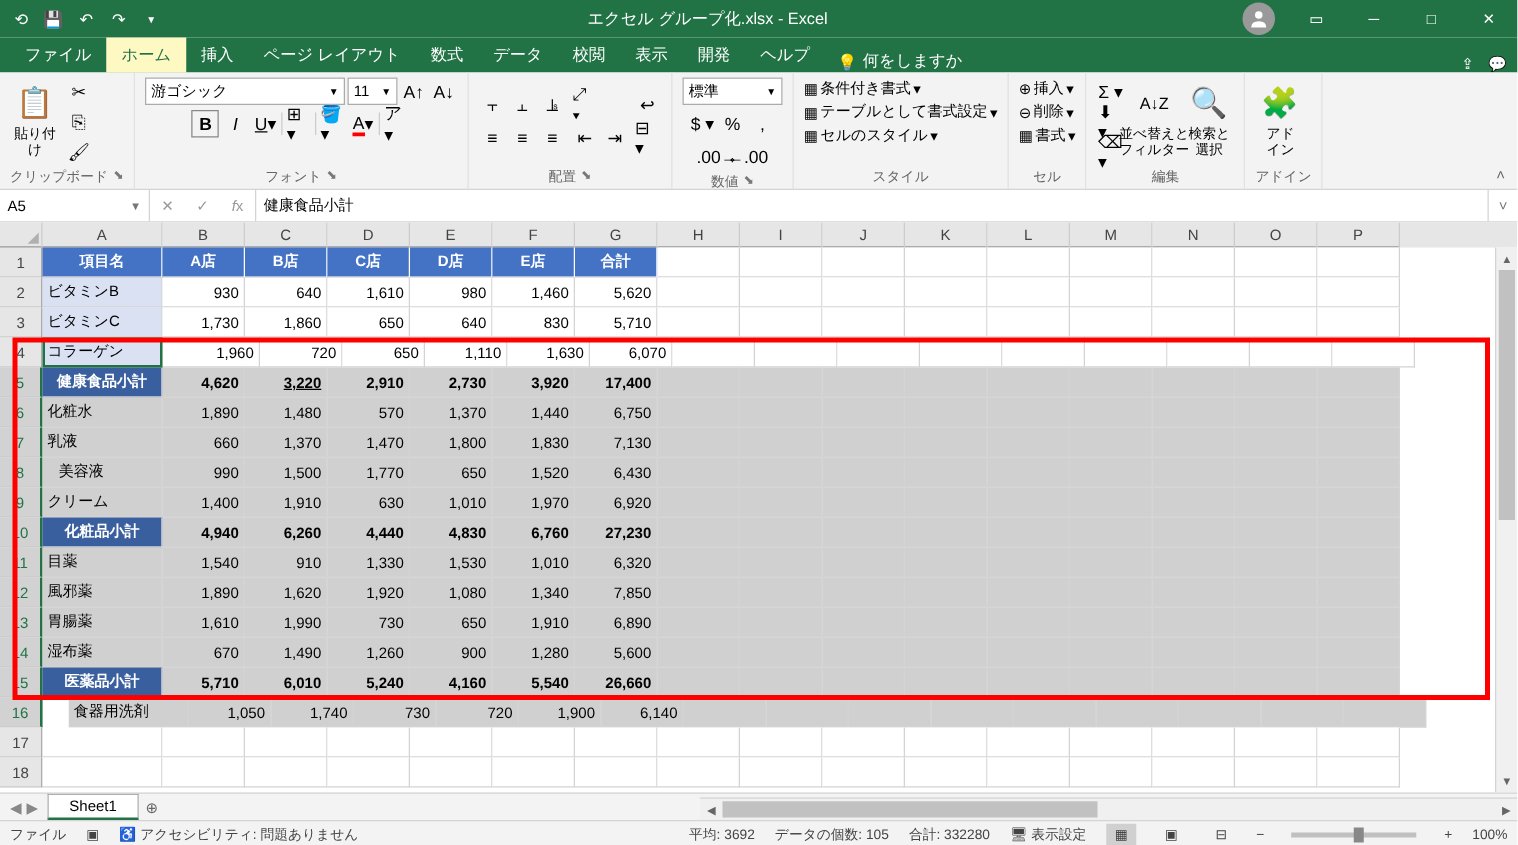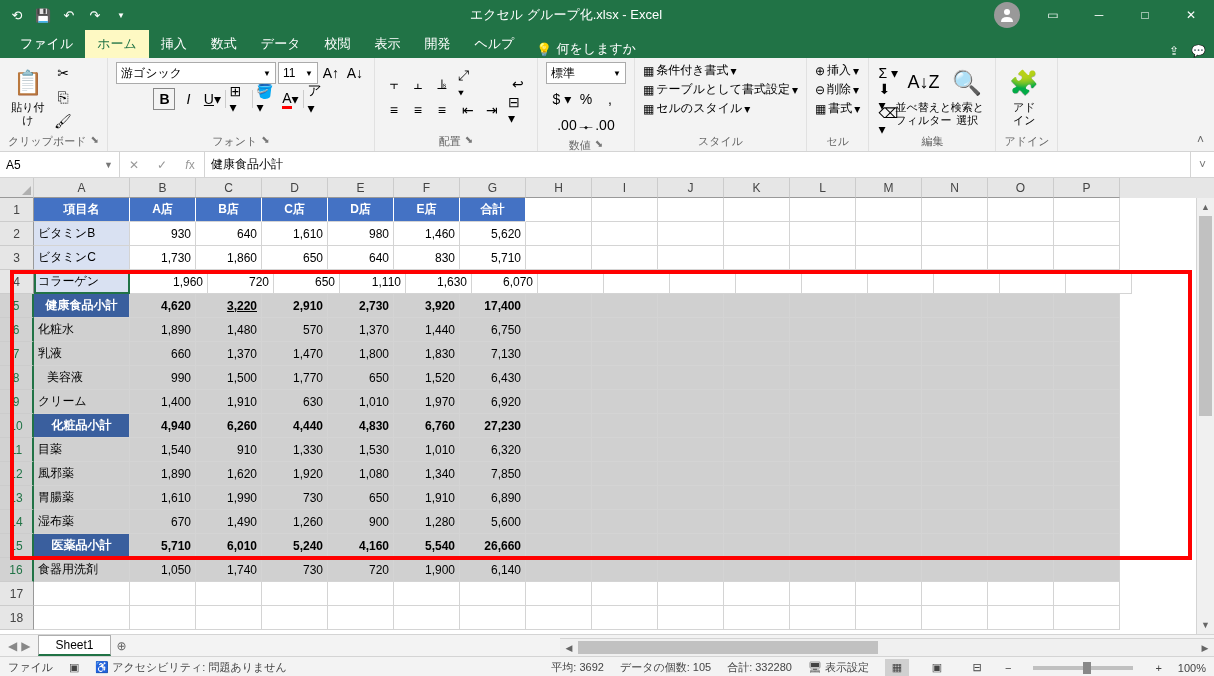--- a/index.html
+++ b/index.html
@@ -118,20 +118,21 @@
     <div class="win-btn">─</div>
     <div class="win-btn">□</div>
     <div class="win-btn">✕</div>
   </div>
 </div>
 
 <div class="ribbon-tabs">
   <div class="ribbon-tab">ファイル</div>
   <div class="ribbon-tab active">ホーム</div>
   <div class="ribbon-tab">挿入</div>
+  <div class="ribbon-tab">ページ レイアウト</div>
   <div class="ribbon-tab">数式</div>
   <div class="ribbon-tab">データ</div>
   <div class="ribbon-tab">校閲</div>
   <div class="ribbon-tab">表示</div>
   <div class="ribbon-tab">開発</div>
   <div class="ribbon-tab">ヘルプ</div>
   <div class="tell-me">
     <span>💡</span>
     <span>何をしますか</span>
   </div>
@@ -277,21 +278,21 @@
   </div>
 
   <div class="ribbon-group">
     <div class="ribbon-group-content">
       <div class="ribbon-vstack" style="gap:2px;">
         <span class="ribbon-icon-sm">Σ ▾</span>
         <span class="ribbon-icon-sm">⬇ ▾</span>
         <span class="ribbon-icon-sm">⌫ ▾</span>
       </div>
       <div class="ribbon-btn-lg">
-        <span class="icon" style="font-size:18px;">A↓Z</span>
+        <span class="icon" style="font-size:13px;">A↓Z</span>
         <span class="label" style="white-space:pre;">並べ替えと
 フィルター</span>
       </div>
       <div class="ribbon-btn-lg">
         <span class="icon">🔍</span>
         <span class="label" style="white-space:pre;">検索と
 選択</span>
       </div>
     </div>
     <div class="ribbon-group-label">
@@ -636,21 +637,21 @@
           <div class="cell" style="width: 66px;"></div>
           <div class="cell" style="width: 66px;"></div>
           <div class="cell" style="width: 66px;"></div>
           <div class="cell" style="width: 66px;"></div>
           <div class="cell" style="width: 66px;"></div>
           <div class="cell" style="width: 66px;"></div>
           <div class="cell" style="width: 66px;"></div>
           <div class="cell" style="width: 66px;"></div>
         </div>
         <div class="row sel">
-          <div class="cell" style="width: 96px;">食器用洗剤</div>
+          <div class="cell" style="width: 96px; margin-left: 21px;">食器用洗剤</div>
           <div class="cell num" style="width: 66px;">1,050</div>
           <div class="cell num" style="width: 66px;">1,740</div>
           <div class="cell num" style="width: 66px;">730</div>
           <div class="cell num" style="width: 66px;">720</div>
           <div class="cell num" style="width: 66px;">1,900</div>
           <div class="cell num" style="width: 66px;">6,140</div>
           <div class="cell" style="width: 66px;"></div>
           <div class="cell" style="width: 66px;"></div>
           <div class="cell" style="width: 66px;"></div>
           <div class="cell" style="width: 66px;"></div>

